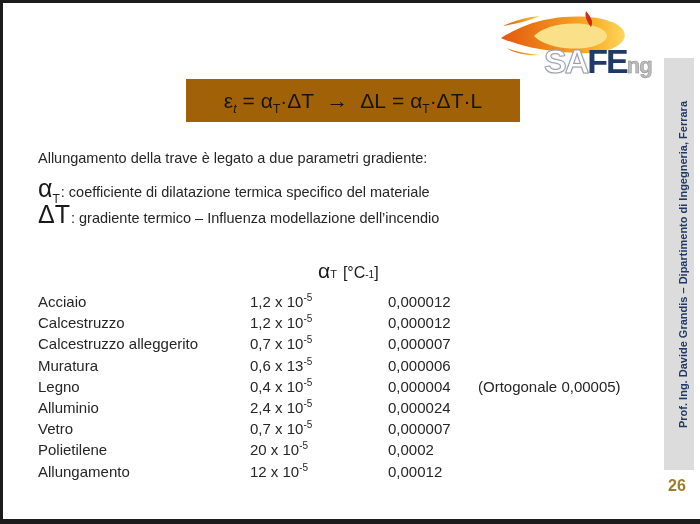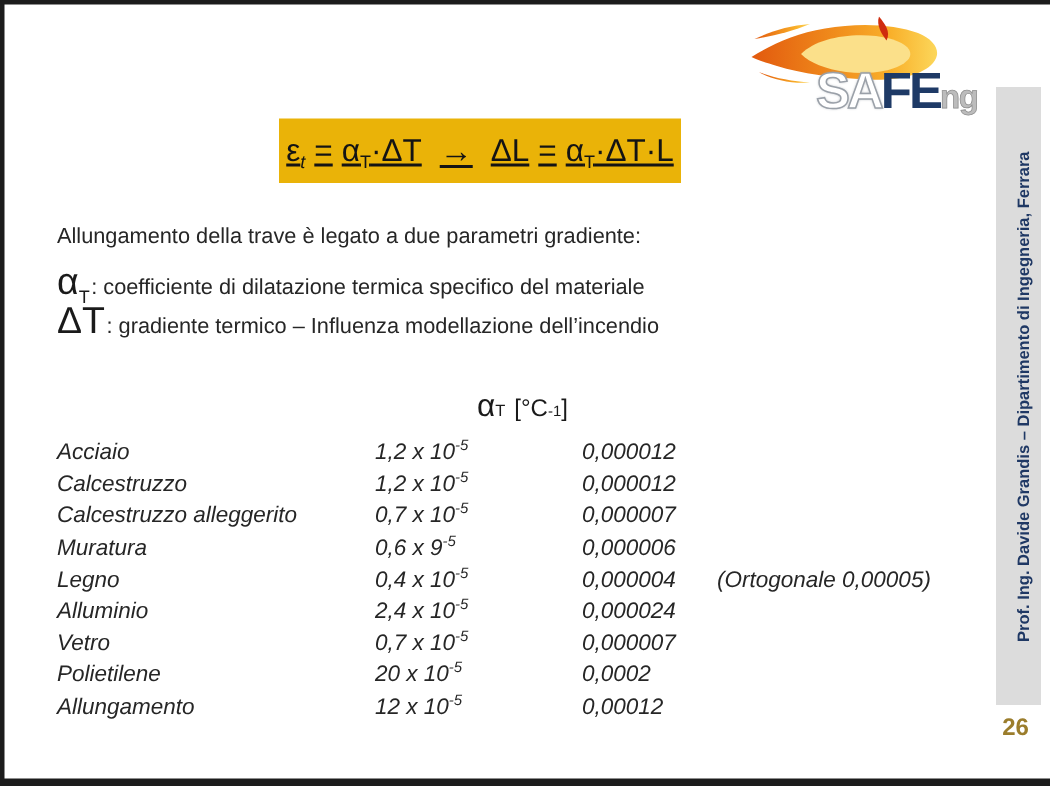--- a/index.html
+++ b/index.html
@@ -22,22 +22,22 @@
   .logo-ng{color:#bcbcbc;-webkit-text-stroke:0.5px #8d8d8d;font-size:22px;letter-spacing:-1px;}
 
   
   #credit-strip{position:absolute;left:664px;top:58px;width:30px;height:412px;background:#dcdcdc;}
   #credit-text{writing-mode:vertical-lr;transform:rotate(180deg);width:100%;height:100%;
     text-align:center;line-height:22px;font-size:11px;font-weight:bold;color:#1f3864;white-space:nowrap;}
   #page-number{position:absolute;left:660px;top:477px;width:34px;text-align:center;
     font-size:16px;font-weight:bold;color:#9b7d2c;}
 
   
-  #formula-box{position:absolute;left:186px;top:79px;width:268px;height:43px;background:#eab308;
-    display:flex;align-items:center;justify-content:center;font-size:21px;color:#141414;white-space:nowrap;text-decoration:underline;}
+  #formula-box{position:absolute;left:186px;top:79px;width:334px;height:43px;background:#a16207;
+    display:flex;align-items:center;justify-content:center;font-size:21px;color:#141414;white-space:nowrap;}
   #formula-box .gap{display:inline-block;width:6px;}
   #formula-box .arrow{font-size:22px;margin:0 12px;}
   #formula-box sub{font-size:12px;line-height:0;}
   .sub-it{font-style:italic;}
 
   
   .intro-line{position:absolute;left:38px;white-space:nowrap;display:flex;align-items:baseline;}
   #intro-1{top:150px;font-size:14.5px;}
   #intro-2{top:174px;}
   #intro-3{top:200px;}
@@ -45,21 +45,21 @@
   .big-sub{font-size:12px;line-height:0;}
   .intro-rest{font-size:14.5px;margin-left:1px;}
 
   
   #table-header{position:absolute;left:318px;top:259px;white-space:nowrap;font-size:16px;color:#1a1a1a;
     display:flex;align-items:baseline;}
   #table-header .hdr-alpha{font-size:21px;}
   #table-header .hdr-sub{font-size:11px;line-height:0;}
   #table-header sup{font-size:10px;line-height:0;}
   #mat-table{position:absolute;left:38px;top:291px;width:620px;font-size:15px;color:#262626;}
-  .mat-row{display:grid;grid-template-columns:212px 138px 84px auto;height:21.2px;line-height:21.2px;white-space:nowrap;font-style:italic;}
+  .mat-row{display:grid;grid-template-columns:212px 138px 84px auto;height:21.2px;line-height:21.2px;white-space:nowrap;}
   .mat-row sup{font-size:10px;line-height:0;}
   .note-cell{padding-left:6px;}
 </style>
 </head>
 <body>
 
 <div id="slide">
   <div class="edge edge-top"></div>
   <div class="edge edge-left"></div>
   <div class="edge edge-bottom"></div>
@@ -135,21 +135,21 @@
       <span class="note-cell"></span>
     </div>
     <div class="mat-row">
       <span class="mat-cell">Calcestruzzo alleggerito</span>
       <span><span>0,7 x 10</span><sup>-5</sup></span>
       <span>0,000007</span>
       <span class="note-cell"></span>
     </div>
     <div class="mat-row">
       <span class="mat-cell">Muratura</span>
-      <span><span>0,6 x 9</span><sup>-5</sup></span>
+      <span><span>0,6 x 13</span><sup>-5</sup></span>
       <span>0,000006</span>
       <span class="note-cell"></span>
     </div>
     <div class="mat-row">
       <span class="mat-cell">Legno</span>
       <span><span>0,4 x 10</span><sup>-5</sup></span>
       <span>0,000004</span>
       <span class="note-cell">(Ortogonale 0,00005)</span>
     </div>
     <div class="mat-row">

